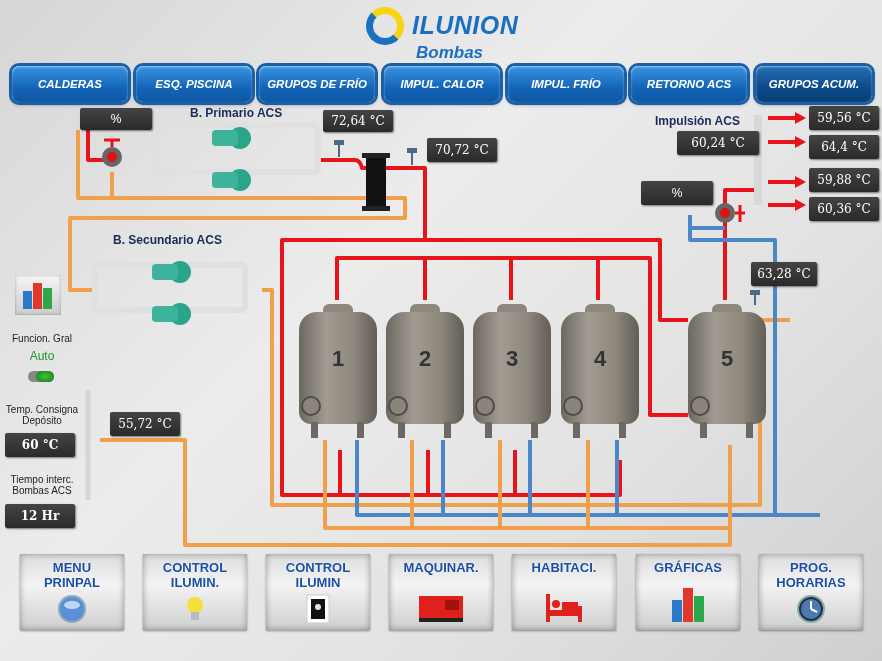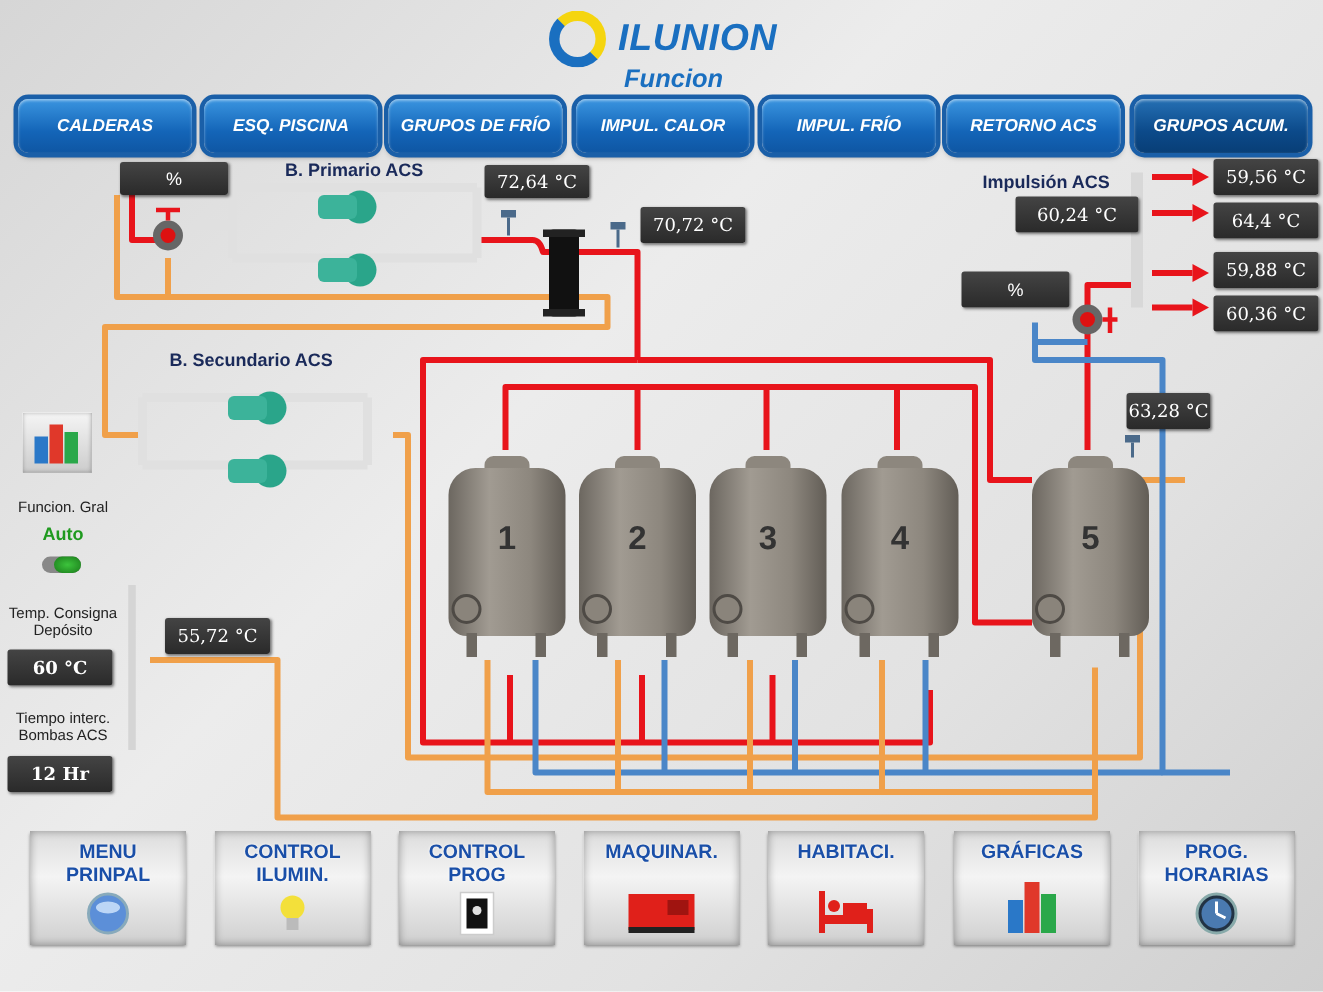--- a/index.html
+++ b/index.html
@@ -47,21 +47,21 @@
   .tank-num { position: absolute; left: 0; top: 46px; width: 78px; text-align: center; font-size: 22px; font-weight: bold; color: #333; }
   .tank-port { position: absolute; left: 2px; top: 96px; width: 20px; height: 20px; border-radius: 50%; border: 2px solid #4e4a45; background: #8a847b; }
   .tank-leg { position: absolute; top: 122px; width: 7px; height: 16px; background: #6d6861; }
 </style>
 </head>
 <body>
 
 <div class="abs logo">
   <div class="abs logo-ring"></div>
   <div class="abs logo-name">ILUNION</div>
-  <div class="abs logo-sub">Funcion</div>
+  <div class="abs logo-sub">Bombas</div>
 </div>
 
 <div class="abs nav">
   <div class="nav-btn" style="left:12px">CALDERAS</div>
   <div class="nav-btn" style="left:136px">ESQ. PISCINA</div>
   <div class="nav-btn" style="left:259px">GRUPOS DE FRÍO</div>
   <div class="nav-btn" style="left:384px">IMPUL. CALOR</div>
   <div class="nav-btn" style="left:508px">IMPUL. FRÍO</div>
   <div class="nav-btn" style="left:631px">RETORNO ACS</div>
   <div class="nav-btn active" style="left:756px">GRUPOS ACUM.</div>
@@ -166,21 +166,21 @@
 
 <div class="lbl" style="left:113px;top:233px">B. Secundario ACS</div>
 
 <div class="lbl" style="left:655px;top:114px">Impulsión ACS</div>
 <div class="readout" style="left:677px;top:131px;width:82px;height:24px;line-height:24px">60,24 °C</div>
 <div class="readout" style="left:641px;top:181px;width:72px;height:24px;line-height:24px;font-family:'Liberation Sans',sans-serif">%</div>
 <div class="readout" style="left:809px;top:106px;width:70px;height:24px;line-height:24px">59,56 °C</div>
 <div class="readout" style="left:809px;top:135px;width:70px;height:24px;line-height:24px">64,4 °C</div>
 <div class="readout" style="left:809px;top:168px;width:70px;height:24px;line-height:24px">59,88 °C</div>
 <div class="readout" style="left:809px;top:197px;width:70px;height:24px;line-height:24px">60,36 °C</div>
-<div class="readout" style="left:751px;top:262px;width:56px;height:24px;line-height:24px">63,28 °C</div>
+<div class="readout" style="left:751px;top:262px;width:66px;height:24px;line-height:24px">63,28 °C</div>
 
 <div class="readout" style="left:110px;top:412px;width:70px;height:24px;line-height:24px">55,72 °C</div>
 
 <div class="tank" style="left:299px;top:300px">
   <div class="tank-top"></div>
     <div class="tank-body"></div>
     <div class="tank-port"></div>
   <div class="tank-leg" style="left:12px"></div>
     <div class="tank-leg" style="left:58px"></div>
   <div class="tank-num">1</div>
@@ -219,21 +219,21 @@
 </div>
 
 <div class="abs" style="left:15px;top:275px;width:46px;height:40px;background:linear-gradient(#f5f5f5,#ccc);box-shadow:inset 0 0 3px rgba(0,0,0,0.3);cursor:pointer">
   <svg width="46" height="40">
     <rect x="8" y="16" width="9" height="18" fill="#2a78c8"></rect>
     <rect x="18" y="8" width="9" height="26" fill="#e0382a"></rect>
     <rect x="28" y="13" width="9" height="21" fill="#2aa84a"></rect>
   </svg>
 </div>
 <div class="side-lbl" style="left:4px;top:333px;width:76px">Funcion. Gral</div>
-<div class="side-lbl" style="left:4px;top:349px;width:76px;font-size:12px;font-weight:bold;color:#1f9a1f">Auto</div>
+<div class="side-lbl" style="left:4px;top:349px;width:76px;font-size:12px;font-weight:normal;color:#1f9a1f">Auto</div>
 <div class="abs" style="left:28px;top:371px;width:26px;height:11px;border-radius:6px;background:#888;cursor:pointer">
   <div style="position:absolute;right:0;top:0;width:18px;height:11px;border-radius:6px;background:radial-gradient(#3cc43c,#1a7a1a)"></div>
 </div>
 <div class="side-lbl" style="left:0;top:404px;width:84px">
   <span>Temp. Consigna</span><br>
   <span>Depósito</span>
 </div>
 <div class="readout" style="left:5px;top:433px;width:70px;height:24px;line-height:24px;font-weight:bold">60 °C</div>
 <div class="side-lbl" style="left:0;top:474px;width:84px">
   <span>Tiempo interc.</span><br>
@@ -249,21 +249,21 @@
     </svg>
 </div>
 <div class="bottom-btn" style="left:143px">
   <span class="t"><span>CONTROL</span><br><span>ILUMIN.</span></span>
   <svg class="ic" width="20" height="30">
       <circle cx="10" cy="11" r="8" fill="#f3e03a"></circle>
       <rect x="6" y="18" width="8" height="8" fill="#bbb"></rect>
     </svg>
 </div>
 <div class="bottom-btn" style="left:266px">
-  <span class="t"><span>CONTROL</span><br><span>PROG</span></span>
+  <span class="t"><span>CONTROL</span><br><span>ILUMIN</span></span>
   <svg class="ic" width="24" height="30">
       <rect x="1" y="1" width="22" height="28" fill="#fff" stroke="#ccc"></rect>
       <rect x="5" y="5" width="14" height="20" fill="#111"></rect>
       <circle cx="12" cy="13" r="3" fill="#e0e0e0"></circle>
     </svg>
 </div>
 <div class="bottom-btn" style="left:389px">
   <span class="t"><span>MAQUINAR.</span><br><span></span></span>
   <svg class="ic" width="48" height="32">
       <rect x="2" y="4" width="44" height="24" fill="#e0201a"></rect>

